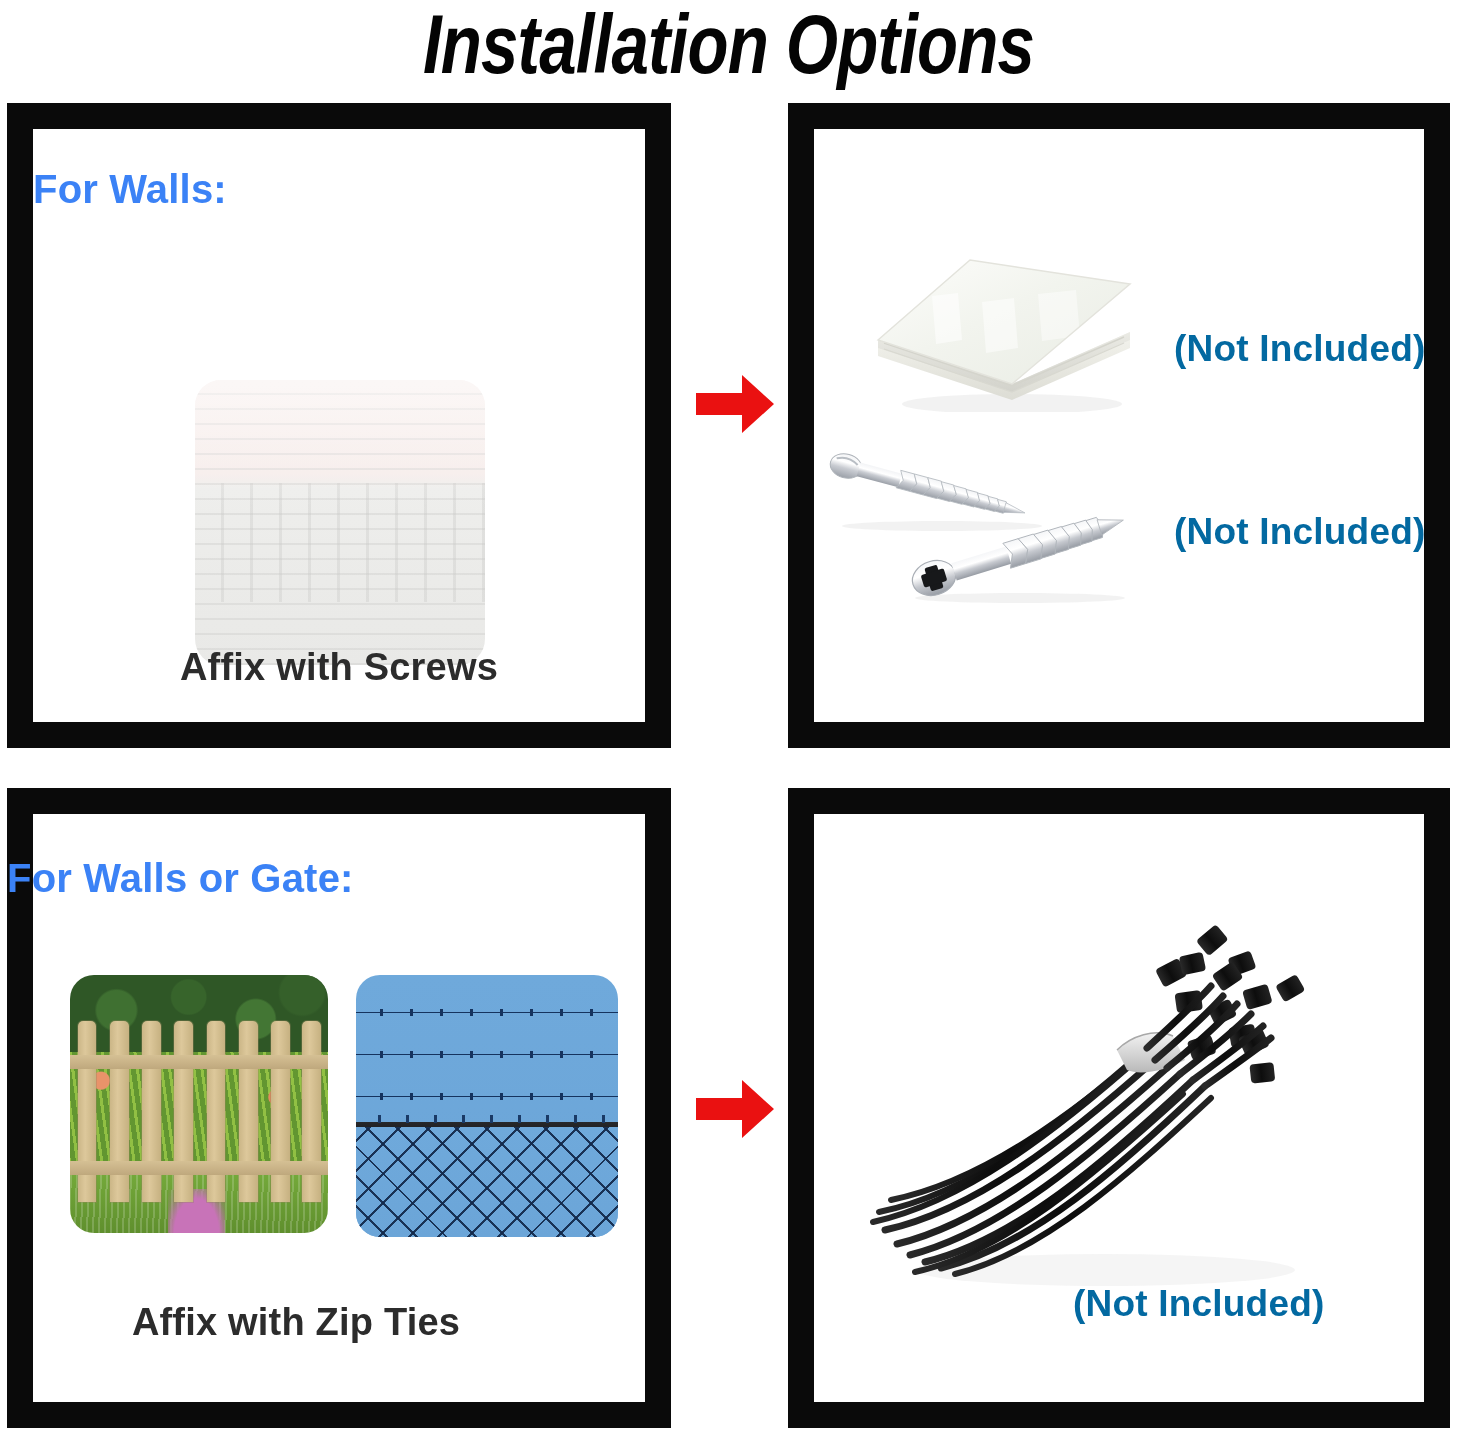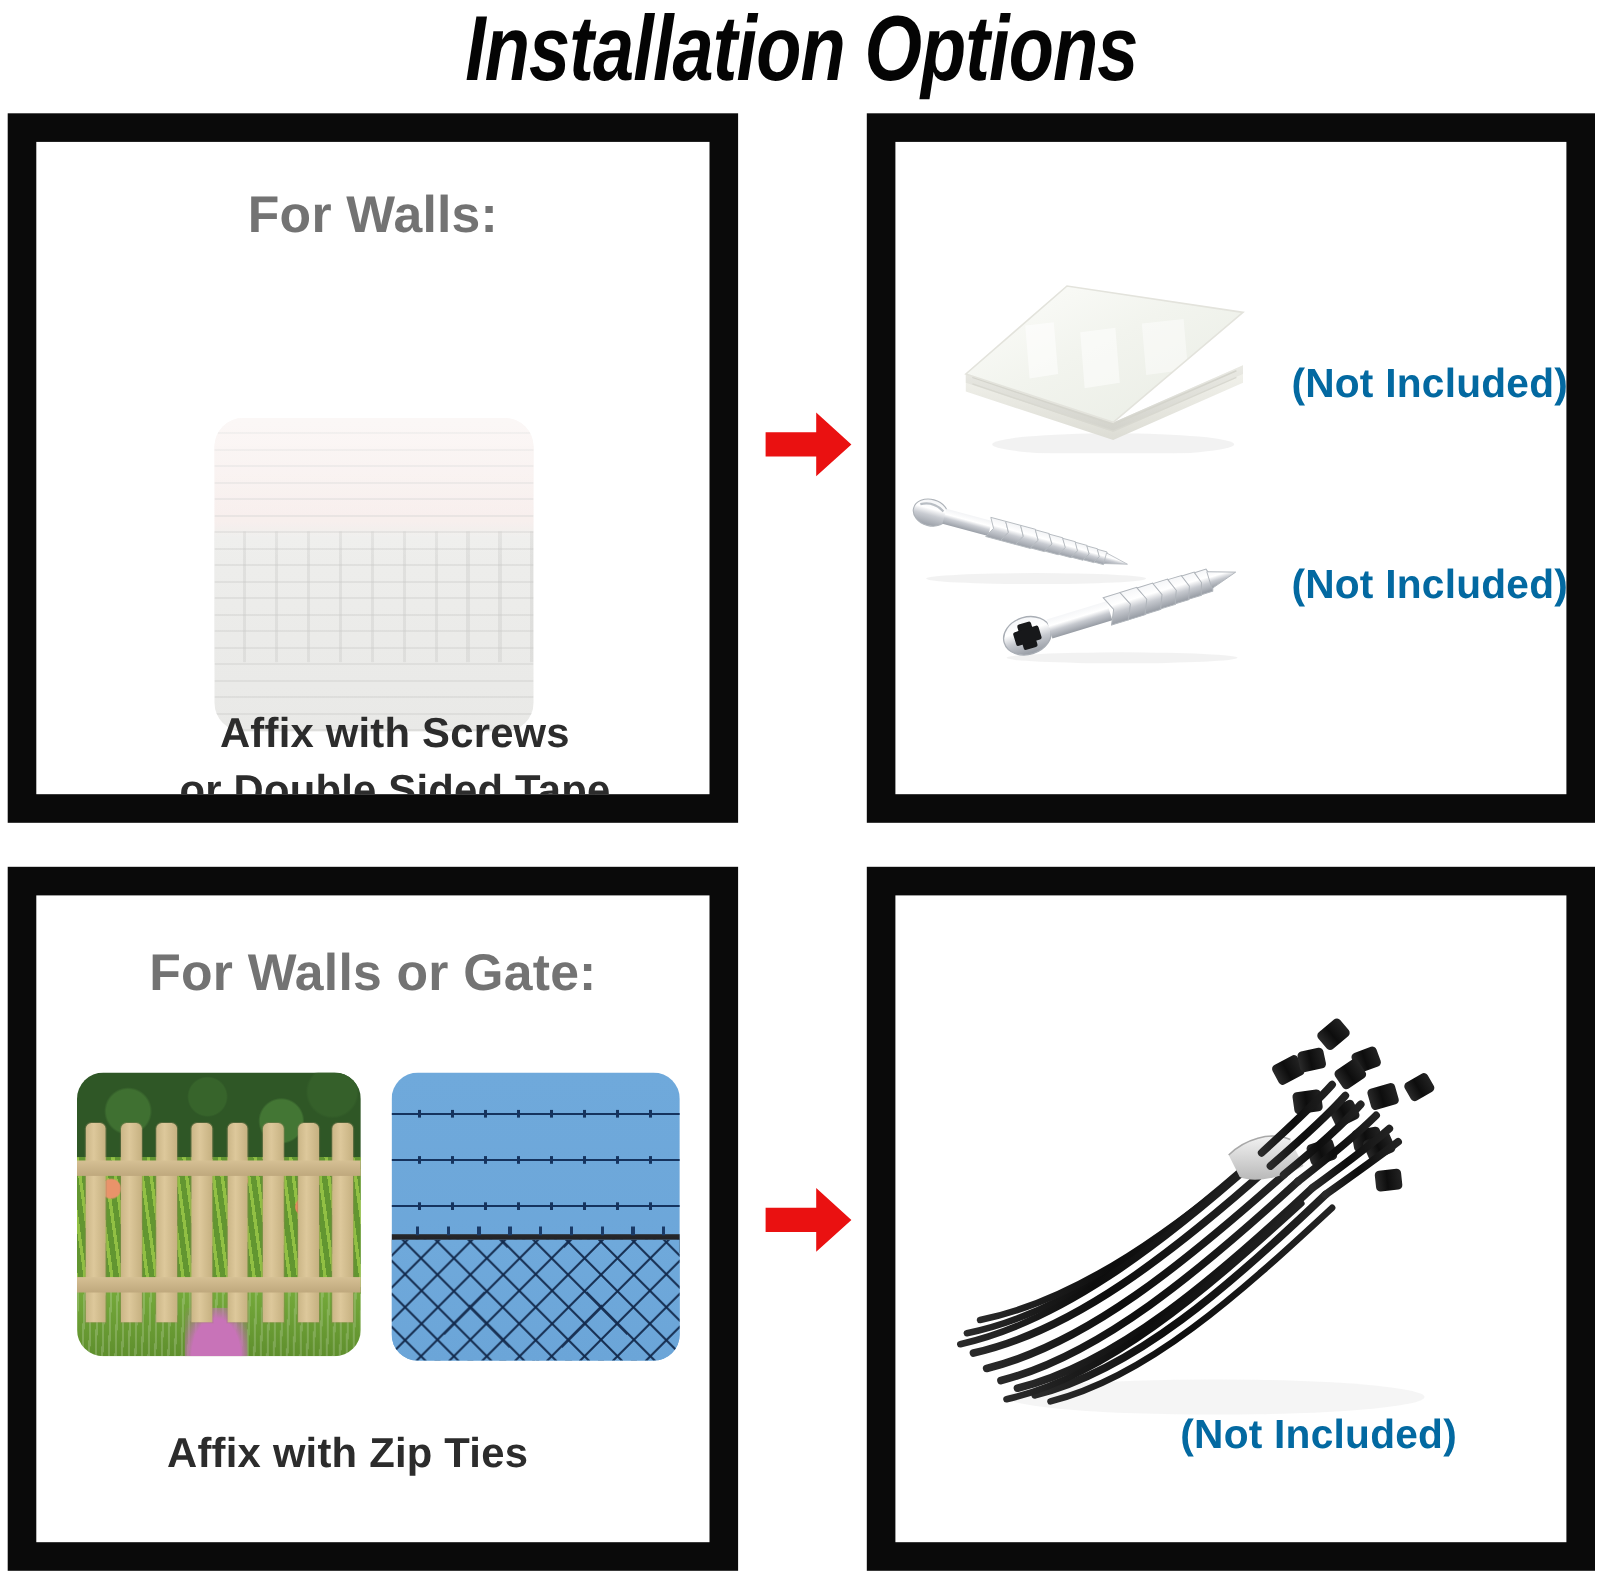--- a/index.html
+++ b/index.html
@@ -21,28 +21,27 @@
   
   .panel{position:absolute;background:#0a0a0a;}
   .panel .inner{position:absolute;inset:26px;background:#ffffff;overflow:hidden;}
   #panel-walls   {left:7px;   top:103px; width:664px; height:645px;}
   #panel-wall-ht {left:788px; top:103px; width:662px; height:645px;}
   #panel-fence   {left:7px;   top:788px; width:664px; height:640px;}
   #panel-ties    {left:788px; top:788px; width:662px; height:640px;}
 
   
   .heading{
-    position:absolute;left:0;width:100%;text-align:center;
-    font-weight:700;font-size:47px;color:#737373;letter-spacing:.2px;
+    position:absolute;left:0;width:100%;text-align:left;
+    font-weight:700;font-size:40px;color:#3b82f6;letter-spacing:.2px;
   }
   .caption{
     position:absolute;left:0;width:100%;text-align:center;
     font-weight:700;font-size:38px;color:#2c2c2c;line-height:1.38;
     letter-spacing:.2px;
-    margin-left:20px;
   }
   .ni-label{
     position:absolute;font-weight:700;font-size:37px;color:#0369a1;
     white-space:nowrap;letter-spacing:.2px;text-align:center;
   }
 
   
   .arrow{position:absolute;width:82px;height:64px;}
   #arrow-top{left:694px;top:372px;}
   #arrow-bottom{left:694px;top:1077px;}
@@ -150,21 +149,20 @@
     <div class="heading" style="top:38px;">For Walls:</div>
 
     <div id="wall-swatch">
       <div class="mortar"></div>
       <div class="verts"></div>
       <div class="sheen"></div>
     </div>
 
     <div class="caption" style="top:512px;">
       <span>Affix with Screws</span><br>
-      <span>or Double Sided Tape</span>
     </div>
 
   </div>
 </div>
 
 <div class="panel" id="panel-wall-ht">
   <div class="inner"></div>
 </div>
 
 <svg id="tape-stack" viewBox="0 0 282 176">

